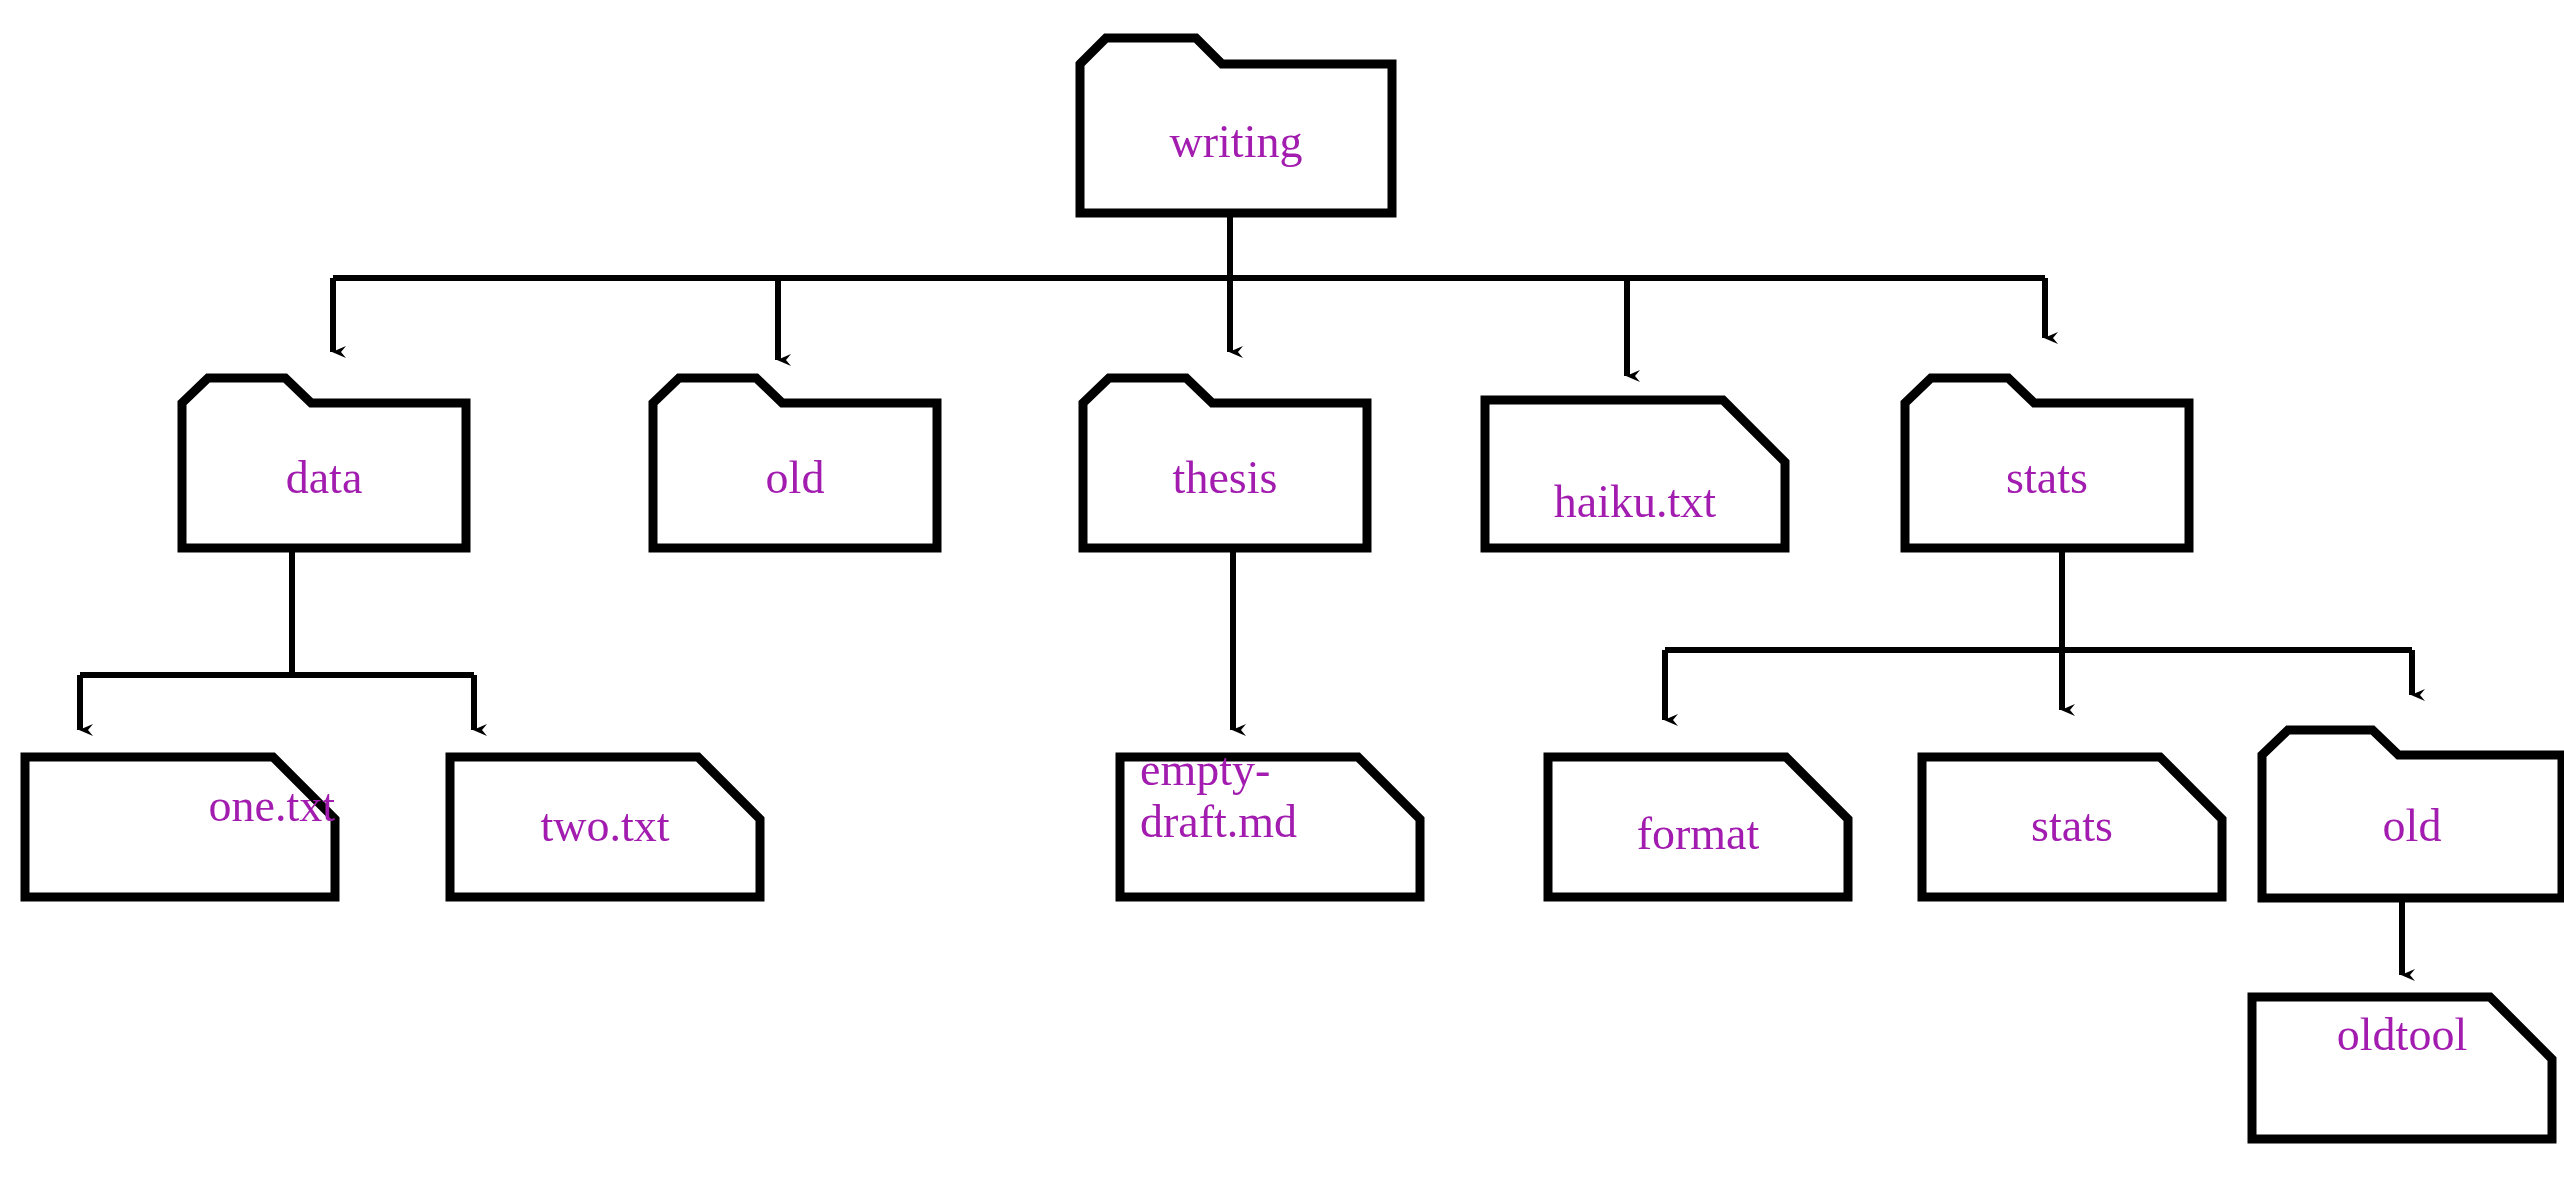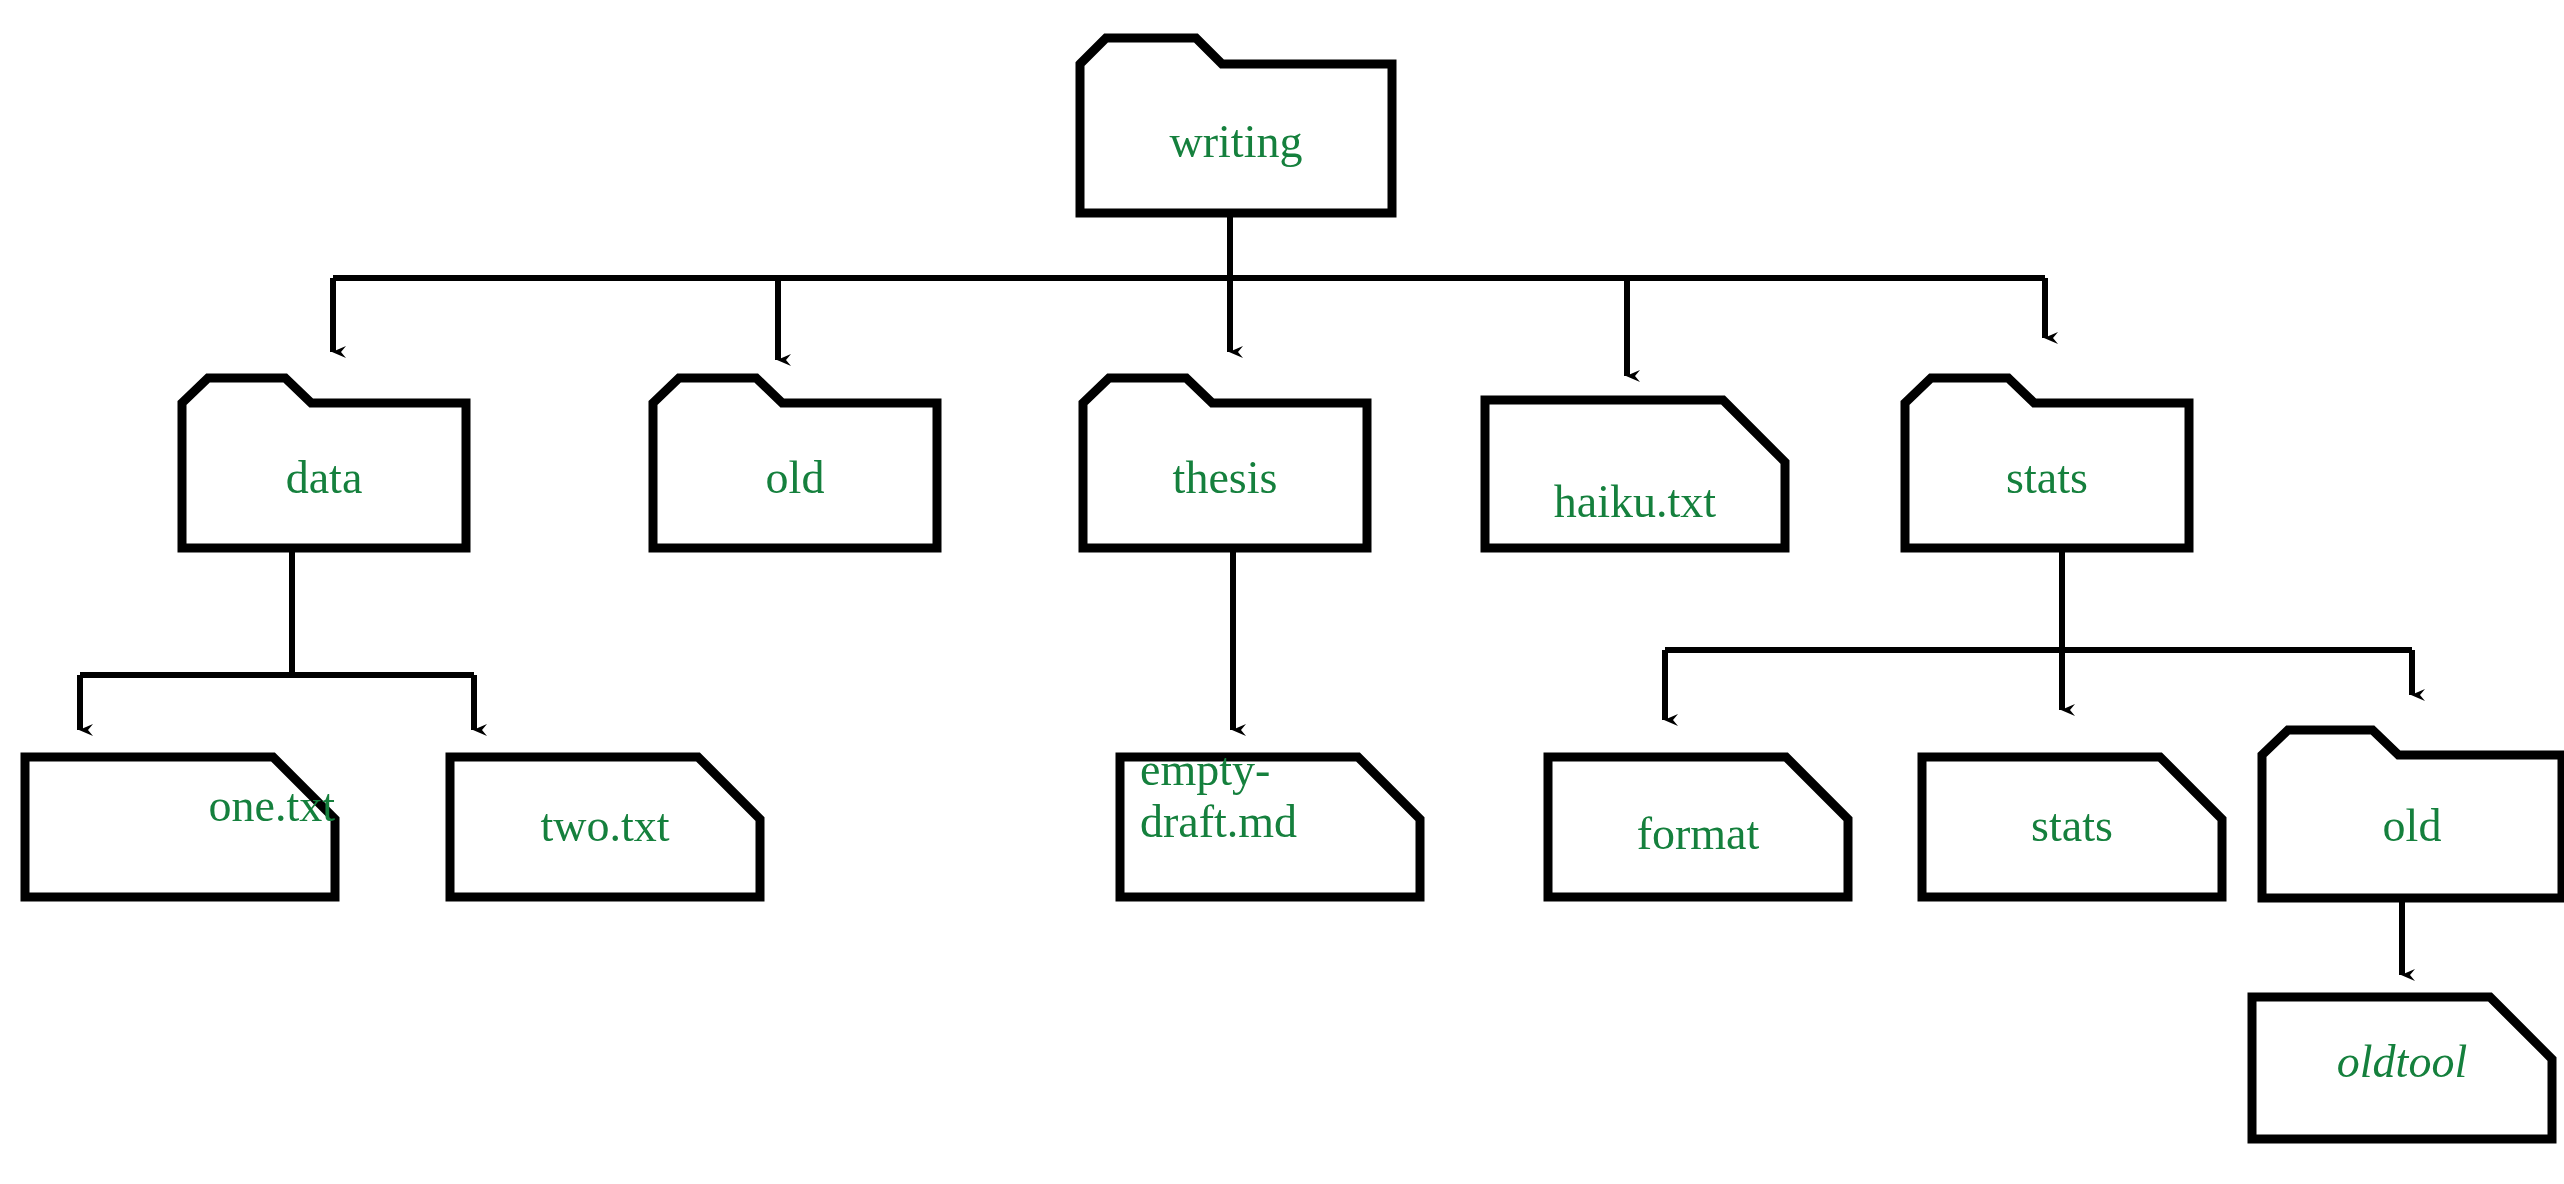--- a/index.html
+++ b/index.html
@@ -22,21 +22,21 @@
     position: absolute;
     left: 0;
     top: 0;
     width: 2564px;
     height: 1184px;
   }
   .node-label {
     position: absolute;
     font-family: "Liberation Serif", "DejaVu Serif", serif;
     font-size: 46px;
-    color: #15803d;
+    color: #a21caf;
     line-height: 1.12;
     white-space: pre;
     pointer-events: none;
   }
   .node-label.center {
     text-align: center;
   }
   .node-label.left {
     text-align: left;
   }
@@ -119,17 +119,17 @@
       <div class="hit" title="two.txt" style="left: 450px; top: 757px; width: 310px; height: 140px;"></div>
       <div class="node-label left" style="left: 1140px; top: 744px; width: 280px;">empty-
 draft.md</div>
       <div class="hit" title="empty-draft.md" style="left: 1120px; top: 757px; width: 300px; height: 140px;"></div>
       <div class="node-label center" style="left: 1548px; top: 800px; width: 300px; margin-top: 8px;">format</div>
       <div class="hit" title="format" style="left: 1548px; top: 757px; width: 300px; height: 140px;"></div>
       <div class="node-label center" style="left: 1922px; top: 800px; width: 300px;">stats</div>
       <div class="hit" title="stats" style="left: 1922px; top: 757px; width: 300px; height: 140px;"></div>
       <div class="node-label center" style="left: 2262px; top: 800px; width: 300px;">old</div>
       <div class="hit" title="old" style="left: 2262px; top: 730px; width: 300px; height: 168px;"></div>
-      <div class="node-label center" style="left: 2252px; top: 1036px; width: 300px; font-style: italic;">oldtool</div>
+      <div class="node-label center" style="left: 2252px; top: 1009px; width: 300px;">oldtool</div>
       <div class="hit" title="oldtool" style="left: 2252px; top: 997px; width: 300px; height: 142px;"></div>
     </div>
 
 </div>
 
 </body></html>

